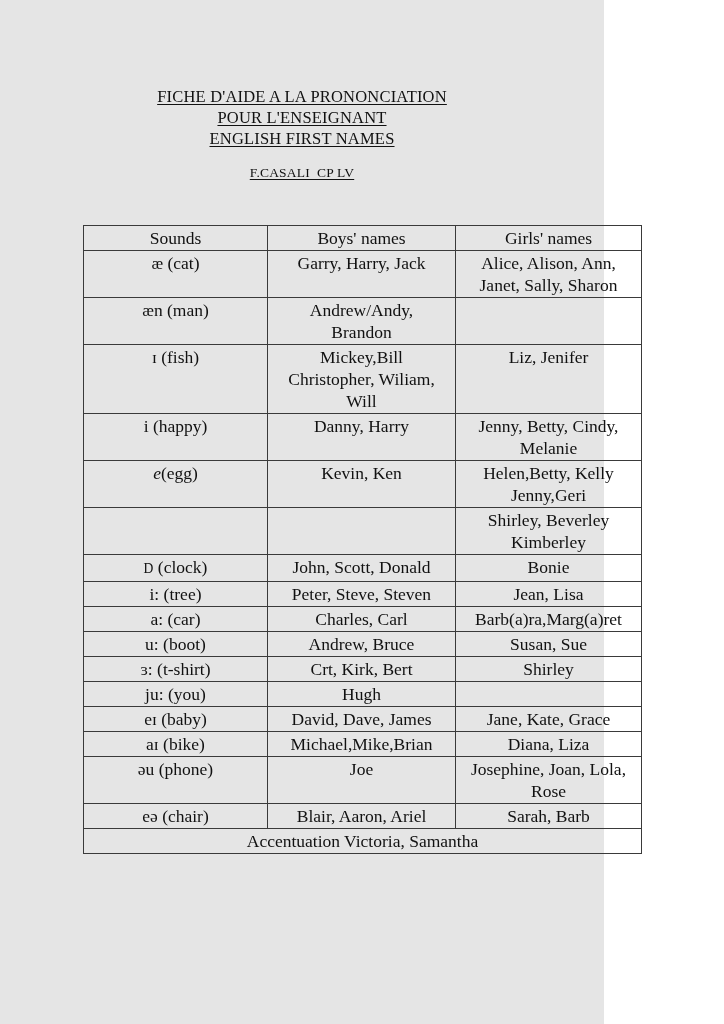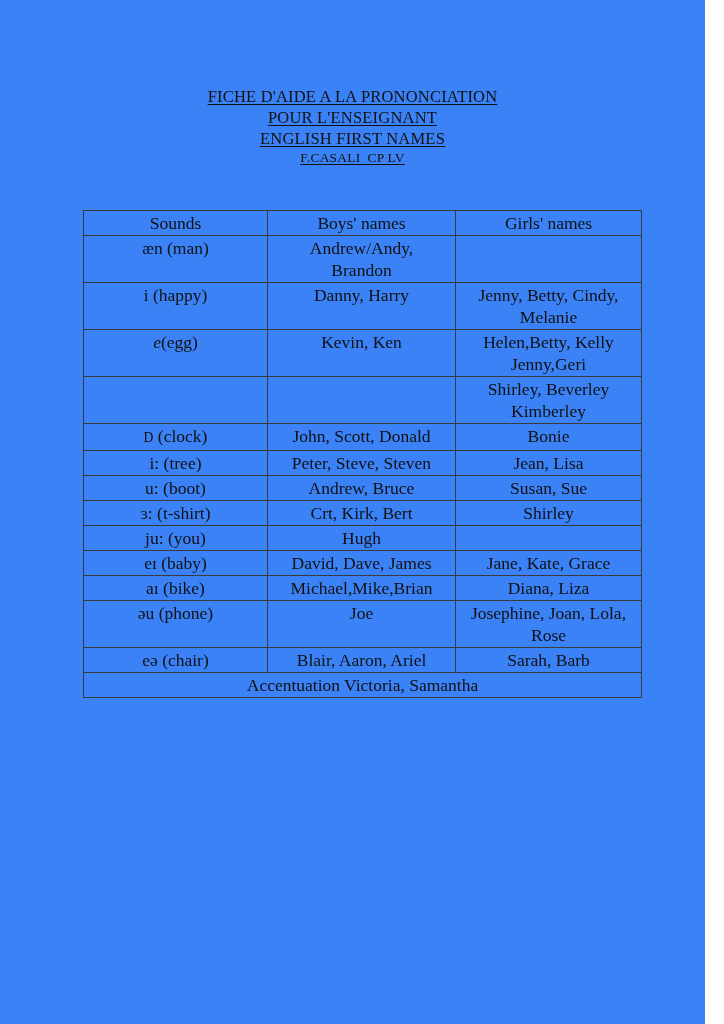--- a/index.html
+++ b/index.html
@@ -8,38 +8,39 @@
     background: #ffffff;
   }
   body {
     width: 724px;
     height: 1024px;
     font-family: "Liberation Serif", "DejaVu Serif", serif;
     color: #111111;
     overflow: hidden;
   }
   .page {
-    width: 705px;
+    width: 604px;
     height: 1024px;
-    background: #3b82f6;
+    background: #e5e5e5;
   }
   .title-block {
     padding-top: 86px;
     text-align: center;
   }
   .title-line {
     font-size: 16.5px;
     line-height: 21px;
     text-decoration: underline;
     text-underline-offset: 2px;
     letter-spacing: 0.2px;
   }
   .subtitle {
     font-size: 13.5px;
     line-height: 17px;
+    margin-top: 15px;
     text-decoration: underline;
     text-underline-offset: 2px;
     white-space: pre;
     letter-spacing: 0.2px;
   }
   table.names-table {
     border-collapse: collapse;
     table-layout: fixed;
     margin: 44px 0 0 83px;
     width: 558px;
@@ -86,24 +87,37 @@
     </colgroup>
     <thead>
       <tr>
         <th>Sounds</th>
         <th>Boys' names</th>
         <th>Girls' names</th>
       </tr>
     </thead>
     <tbody>
         <tr>
+          <td>æ (cat)</td>
+          <td>Garry, Harry, Jack</td>
+          <td>Alice, Alison, Ann,
+Janet, Sally, Sharon</td>
+        </tr>
+        <tr>
           <td>æn (man)</td>
           <td>Andrew/Andy,
 Brandon</td>
           <td></td>
+        </tr>
+        <tr>
+          <td>ɪ (fish)</td>
+          <td>Mickey,Bill
+Christopher, Wiliam,
+Will</td>
+          <td>Liz, Jenifer</td>
         </tr>
         <tr>
           <td>i (happy)</td>
           <td>Danny, Harry</td>
           <td>Jenny, Betty, Cindy,
 Melanie</td>
         </tr>
         <tr>
           <td><span class="i-part">e</span><span>(egg)</span></td>
           <td>Kevin, Ken</td>
@@ -118,20 +132,25 @@
         </tr>
         <tr>
           <td><span class="sc-part">D</span><span> (clock)</span></td>
           <td>John, Scott, Donald</td>
           <td>Bonie</td>
         </tr>
         <tr>
           <td>i: (tree)</td>
           <td>Peter, Steve, Steven</td>
           <td>Jean, Lisa</td>
+        </tr>
+        <tr>
+          <td>a: (car)</td>
+          <td>Charles, Carl</td>
+          <td>Barb(a)ra,Marg(a)ret</td>
         </tr>
         <tr>
           <td>u: (boot)</td>
           <td>Andrew, Bruce</td>
           <td>Susan, Sue</td>
         </tr>
         <tr>
           <td>ɜ: (t-shirt)</td>
           <td>Crt, Kirk, Bert</td>
           <td>Shirley</td>

